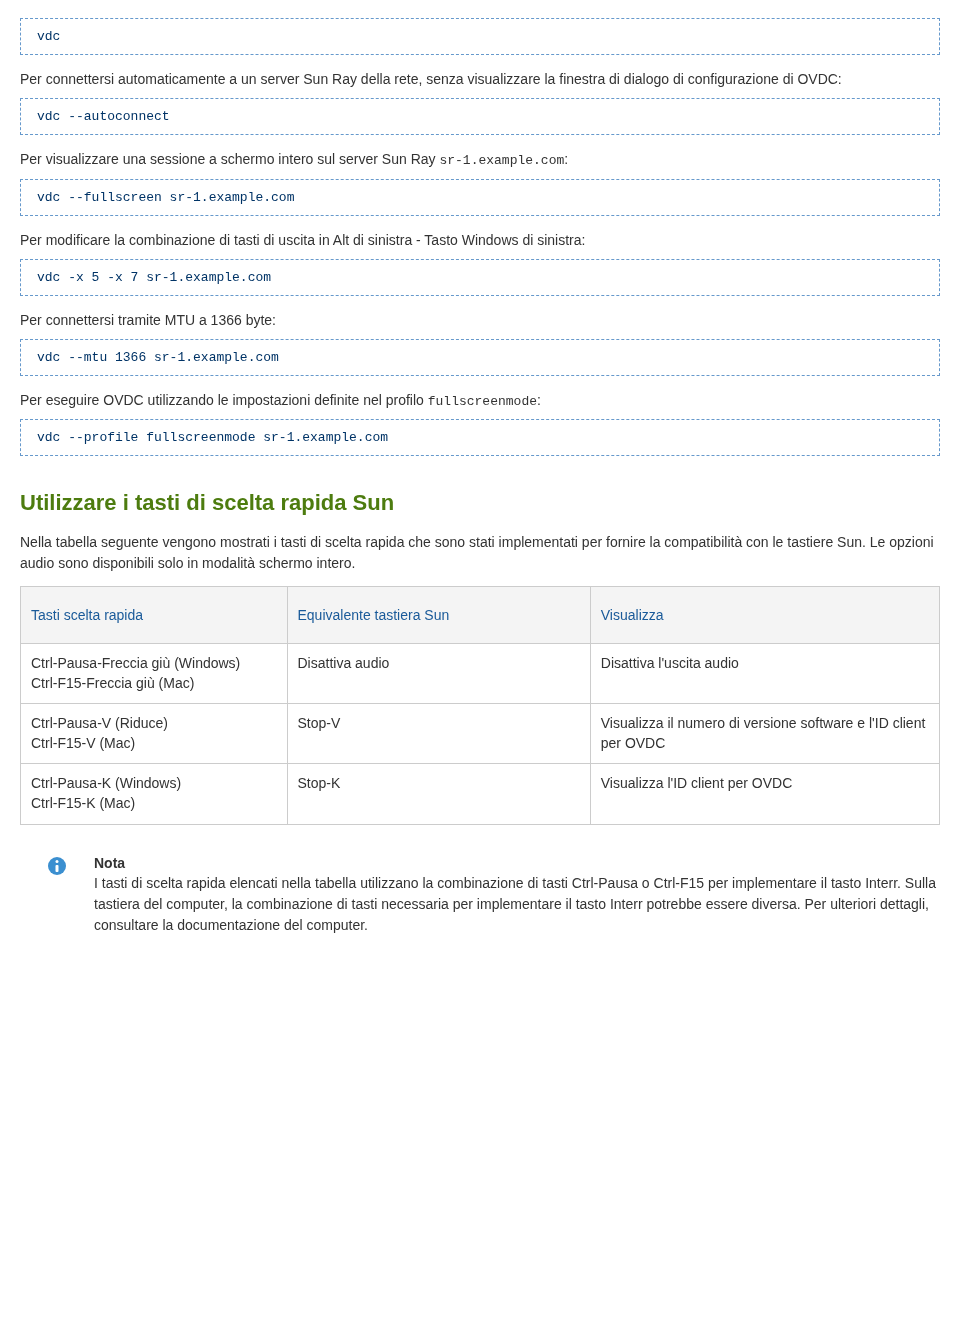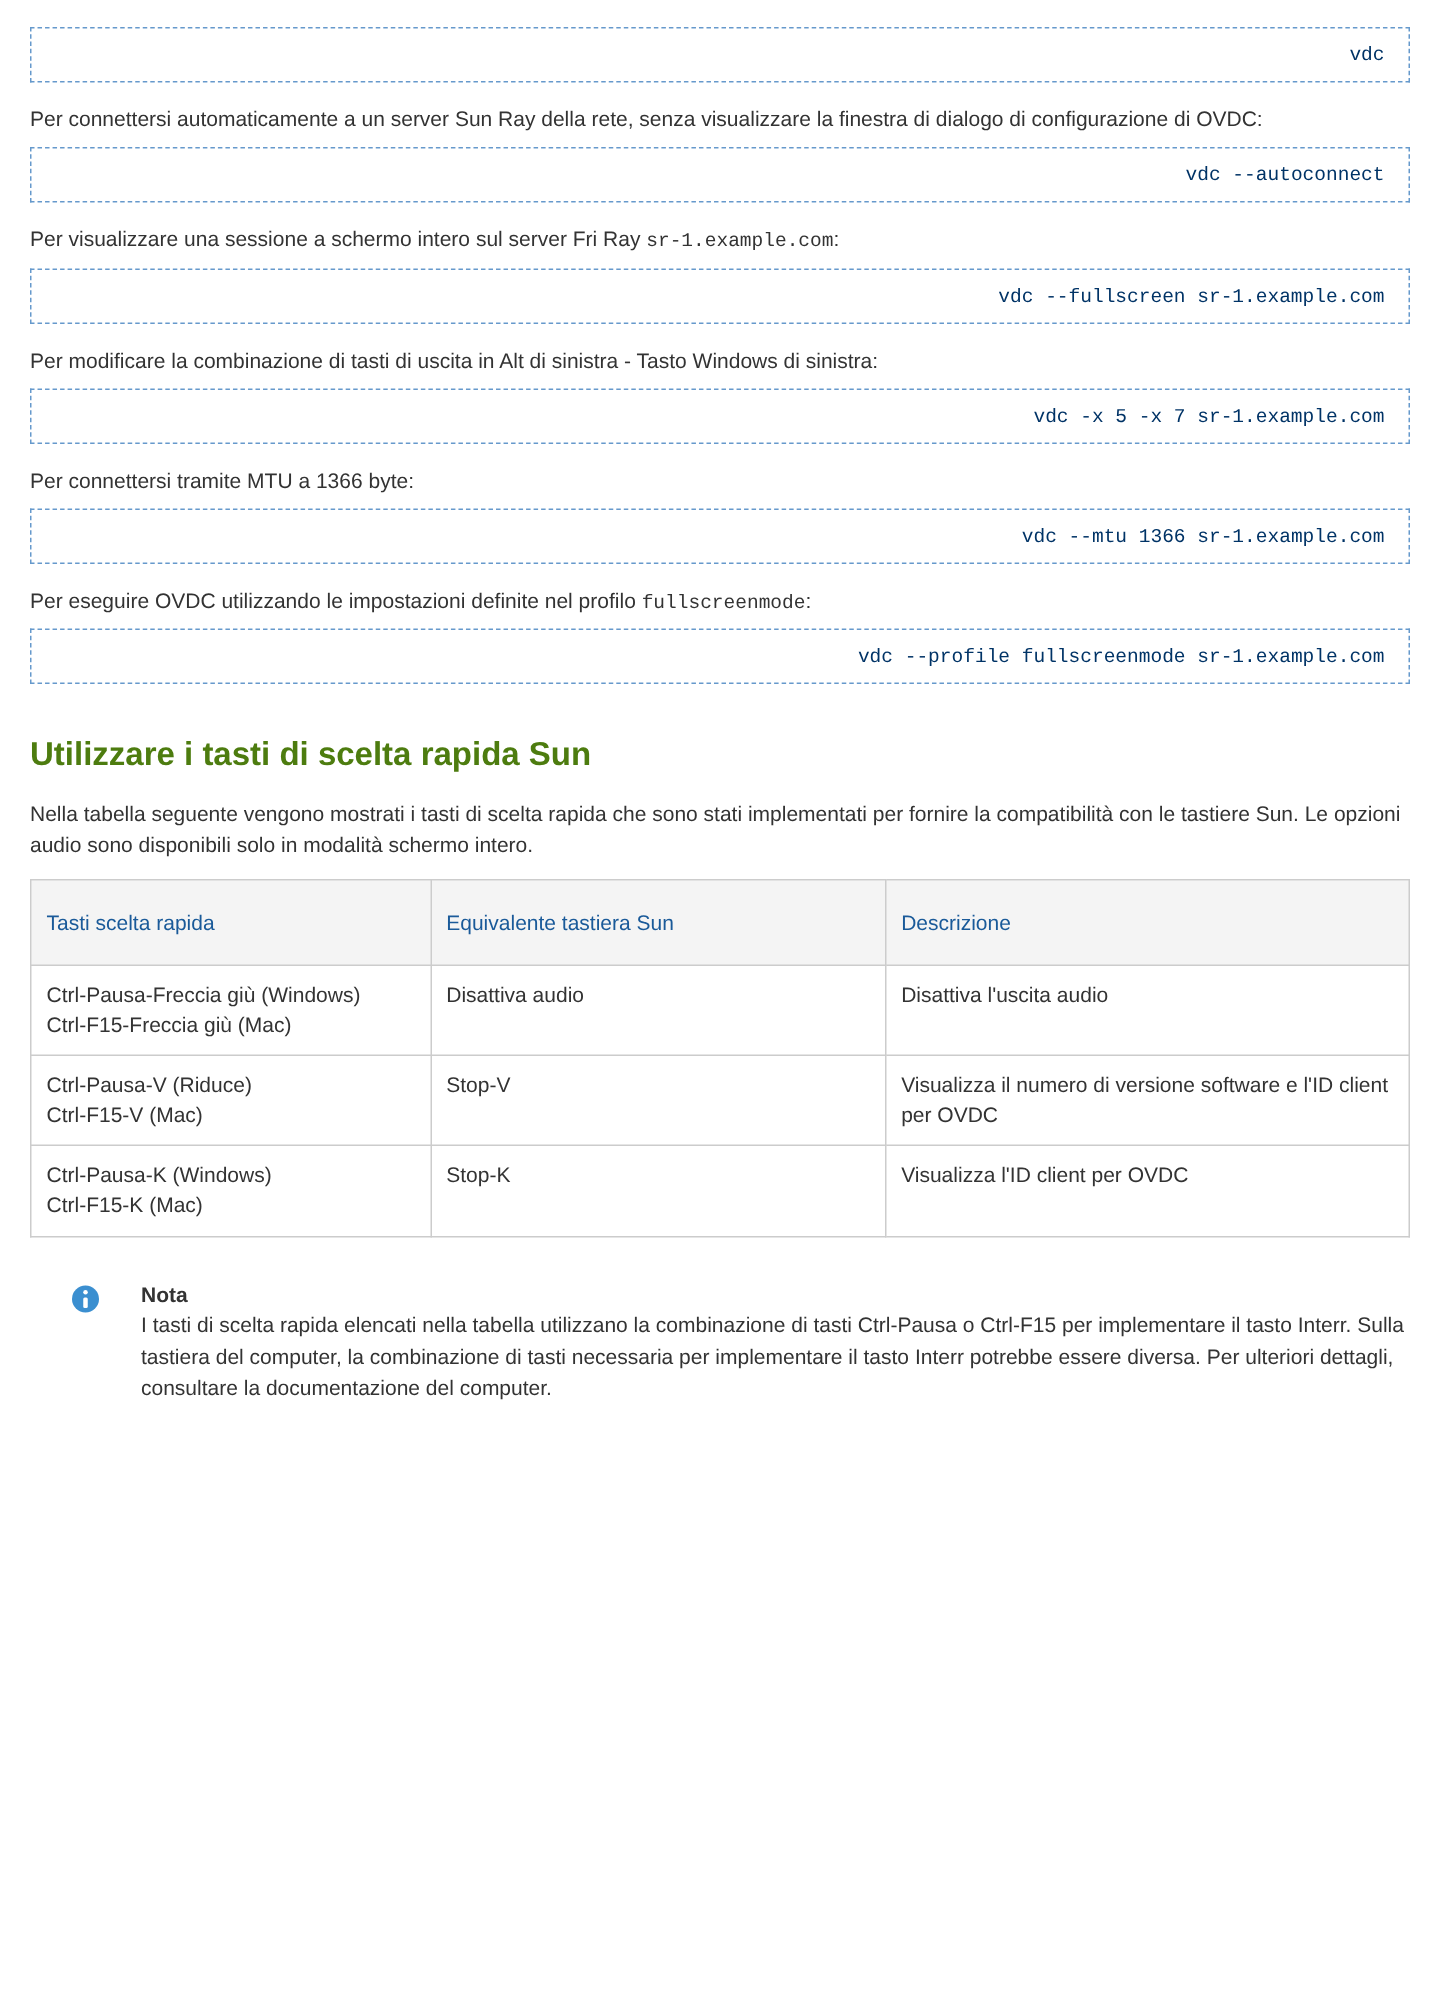--- a/index.html
+++ b/index.html
@@ -13,21 +13,20 @@
     }
     pre.code-block {
       border: 1px dashed #6699cc;
       padding: 10px 16px;
       margin: 8px 0 14px 0;
       font-family: "Courier New", Courier, monospace;
       font-size: 13px;
       color: #003366;
       background: #fff;
       white-space: pre-wrap;
-      text-align: right;
     }
     p.para {
       font-size: 14px;
       line-height: 1.5;
       margin: 6px 0 8px 0;
       color: #333;
     }
     code.inline {
       font-family: "Courier New", Courier, monospace;
       font-size: 13px;
@@ -102,21 +101,21 @@
 </head>
 <body>
 
 <pre class="code-block">vdc</pre>
 
 <p class="para">Per connettersi automaticamente a un server Sun Ray della rete, senza visualizzare la finestra di dialogo di configurazione di OVDC:</p>
 
 <pre class="code-block">vdc --autoconnect</pre>
 
 <p class="para">
-  <span>Per visualizzare una sessione a schermo intero sul server Fri Ray </span><code class="inline">sr-1.example.com</code><span>:</span>
+  <span>Per visualizzare una sessione a schermo intero sul server Sun Ray </span><code class="inline">sr-1.example.com</code><span>:</span>
 </p>
 
 <pre class="code-block">vdc --fullscreen sr-1.example.com</pre>
 
 <p class="para">Per modificare la combinazione di tasti di uscita in Alt di sinistra - Tasto Windows di sinistra:</p>
 
 <pre class="code-block">vdc -x 5 -x 7 sr-1.example.com</pre>
 
 <p class="para">Per connettersi tramite MTU a 1366 byte:</p>
 
@@ -135,21 +134,21 @@
 <table class="data-table">
   <colgroup>
     <col style="width:29%">
     <col style="width:33%">
     <col style="width:38%">
   </colgroup>
   <thead>
     <tr>
       <th>Tasti scelta rapida</th>
       <th>Equivalente tastiera Sun</th>
-      <th>Descrizione</th>
+      <th>Visualizza</th>
     </tr>
   </thead>
   <tbody>
     <tr>
       <td>
         <span>Ctrl-Pausa-Freccia giù (Windows)</span><br>
         <span>Ctrl-F15-Freccia giù (Mac)</span>
       </td>
       <td>Disattiva audio</td>
       <td>Disattiva l'uscita audio</td>

